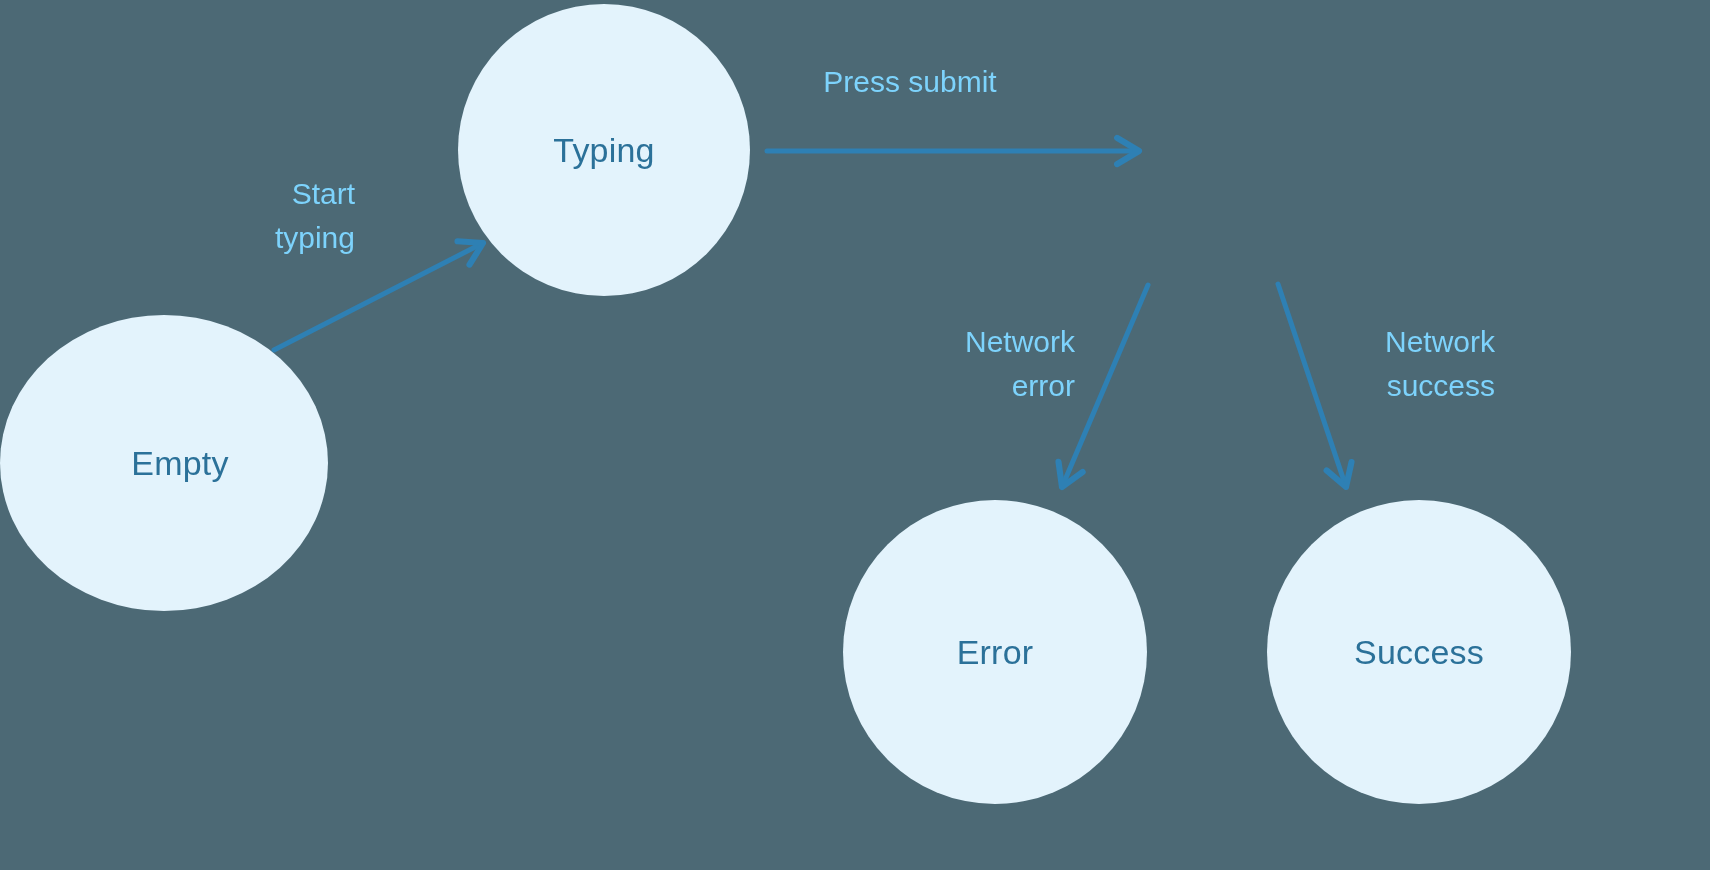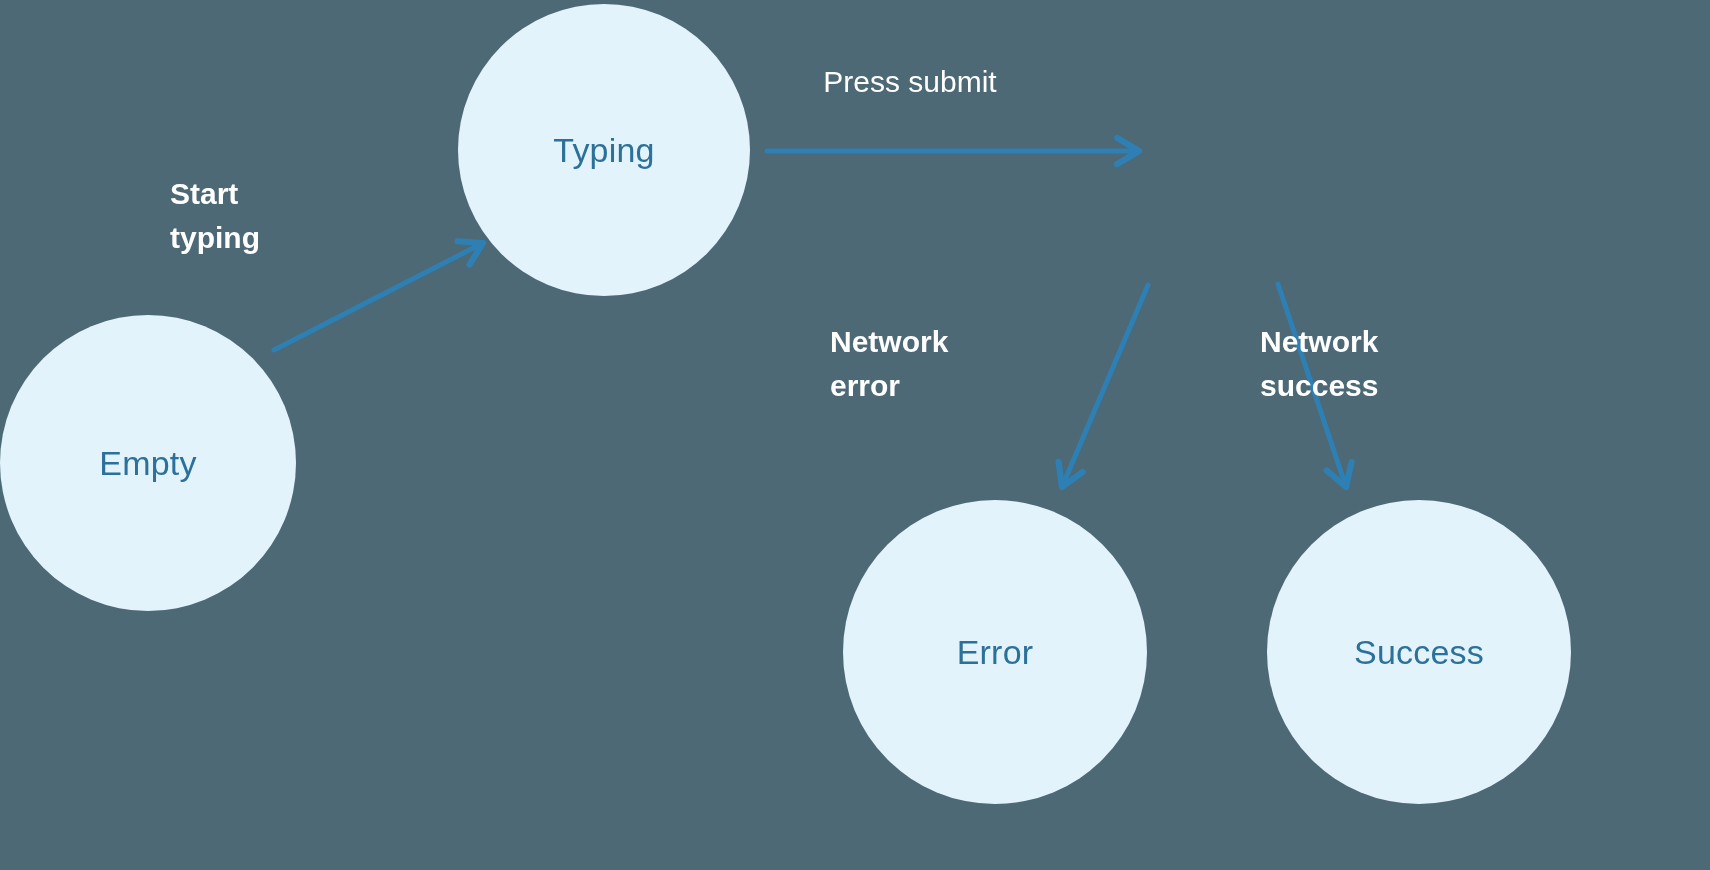--- a/index.html
+++ b/index.html
@@ -37,27 +37,27 @@
     font-size: 34px;
     color: #2b7199;
     letter-spacing: 0.2px;
     line-height: 1;
     white-space: nowrap;
     user-select: none;
   }
   .edge-label {
     position: absolute;
     font-size: 30px;
-    color: #ffffff;
+    color: #7dd3fc;
     line-height: 1.45;
     white-space: pre-line;
     user-select: none;
   }
   .edge-label.right {
-    font-weight: bold;
+    text-align: right;
   }
   .edge-label.center {
     text-align: center;
   }
 </style>
 </head>
 <body>
 
 <div id="stage">
 
@@ -70,21 +70,21 @@
 
     <line x1="274" y1="350" x2="483" y2="243" stroke="#2e80b4" stroke-width="5" stroke-linecap="round" marker-end="url(#arrowhead)"></line>
 
     <line x1="767" y1="151" x2="1139" y2="151" stroke="#2e80b4" stroke-width="5" stroke-linecap="round" marker-end="url(#arrowhead)"></line>
 
     <line x1="1148" y1="285" x2="1062" y2="487" stroke="#2e80b4" stroke-width="5" stroke-linecap="round" marker-end="url(#arrowhead)"></line>
 
     <line x1="1278" y1="284" x2="1346" y2="487" stroke="#2e80b4" stroke-width="5" stroke-linecap="round" marker-end="url(#arrowhead)"></line>
   </svg>
 
-  <div class="node" style="left:0px; top:315px; width:296px; height:296px;">
+  <div class="node" style="left:0px; top:315px; width:296px; height:296px;padding-left:32px;">
     <span class="node-label">Empty</span>
   </div>
 
   <div class="node" style="left:458px; top:4px; width:292px; height:292px;">
     <span class="node-label">Typing</span>
   </div>
 
 
   <div class="node" style="left:843px; top:500px; width:304px; height:304px;">
     <span class="node-label">Error</span>

